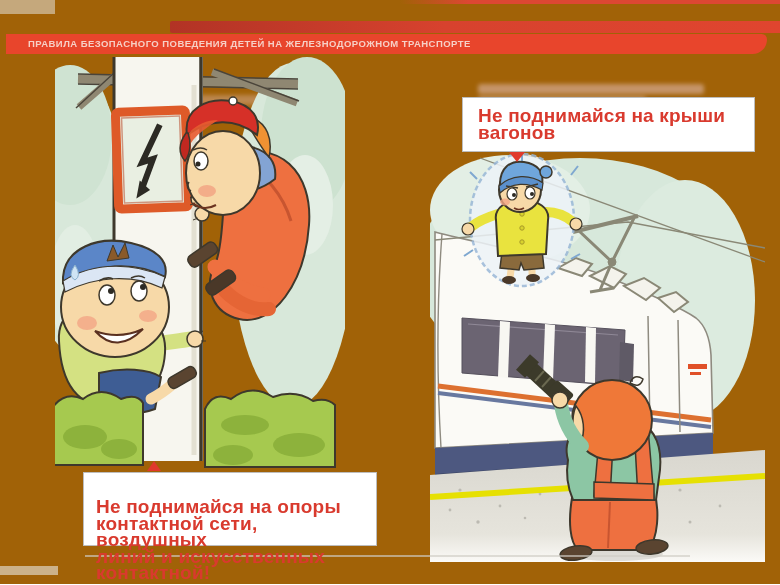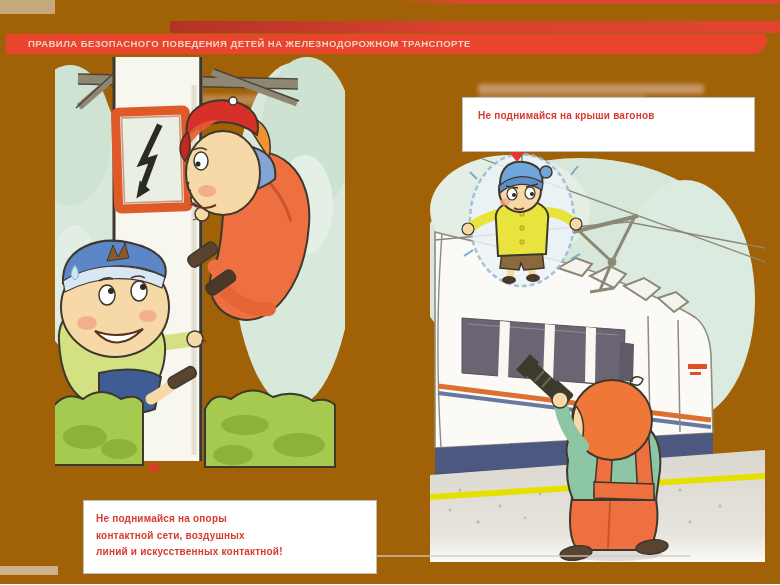--- a/index.html
+++ b/index.html
@@ -24,22 +24,22 @@
   .corner-smudge { left:0; top:0; width:55px; height:14px; background:#e3e1dd; opacity:.55; }
   .ghost { background:#e4bfb8; filter:blur(2px); border-radius:3px; }
   .ghost-l1 { left:125px; top:95px;  width:138px; height:10px; opacity:.40; }
   .ghost-r1 { left:478px; top:84px;  width:226px; height:10px; opacity:.55; z-index:1; }
   .ghost-r2 { left:478px; top:96px;  width:168px; height:9px;  opacity:.45; z-index:1; }
   .bottom-hairline { left:85px; top:555px; width:605px; height:2px; background:#cfccc4; opacity:.65; }
   .bottom-smudge { left:0; top:566px; width:58px; height:9px; background:#e9e7e3; opacity:.6; }
 
   
   .warn-box { background:#ffffff; border:1px solid #bdbdbd; box-sizing:border-box; z-index:2; }
-  .warn-box .line { color:#d93a2e; font-weight:bold; font-size:10px; line-height:16.5px; letter-spacing:0.2px; }
-  .warn-left  { left:83px;  top:500px; width:294px; height:74px; padding:10px 8px 0 12px; }
+  .warn-box .line { color:#d93a2e; font-weight:bold; font-size:19px; line-height:16.5px; letter-spacing:0.2px; }
+  .warn-left  { left:83px;  top:472px; width:294px; height:74px; padding:26px 8px 0 12px; }
   .warn-right { left:462px; top:97px;  width:293px; height:55px; padding:10px 8px 0 15px; }
 
   .tri-up { left:147px; top:461px; width:0; height:0;
     border-left:7px solid transparent; border-right:7px solid transparent;
     border-bottom:10px solid #e0392c; }
   .tri-down { left:509px; top:152px; width:0; height:0;
     border-left:8px solid transparent; border-right:8px solid transparent;
     border-top:10px solid #e0392c; }
 
   svg { display:block; }

